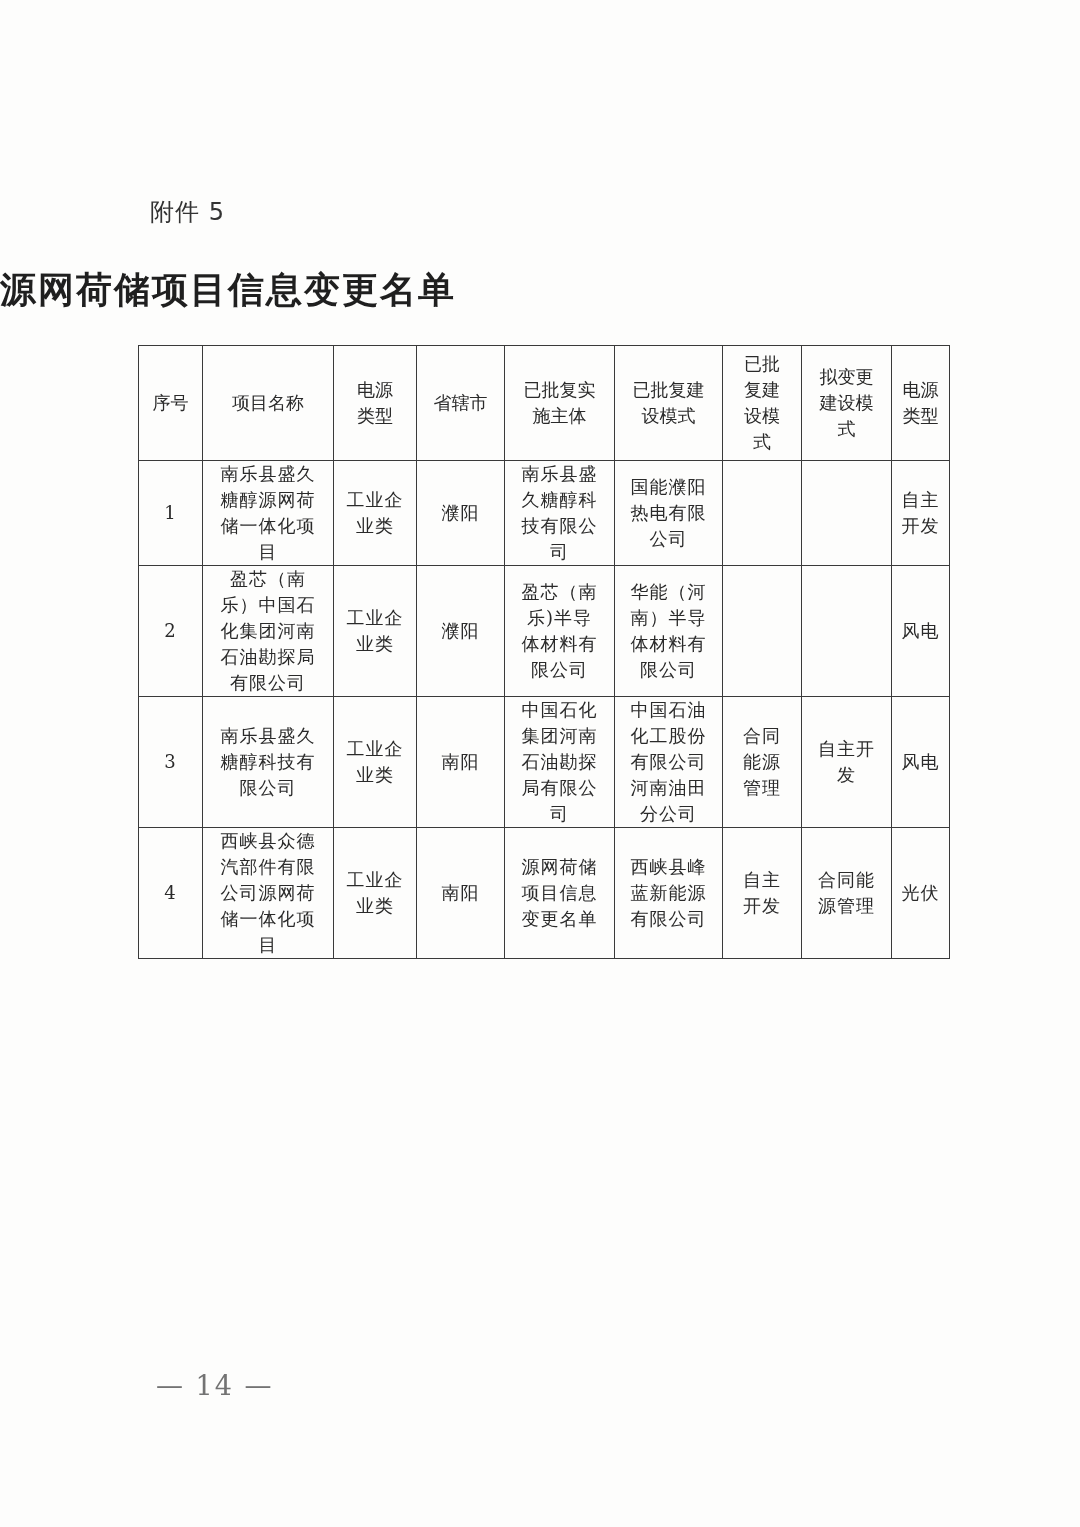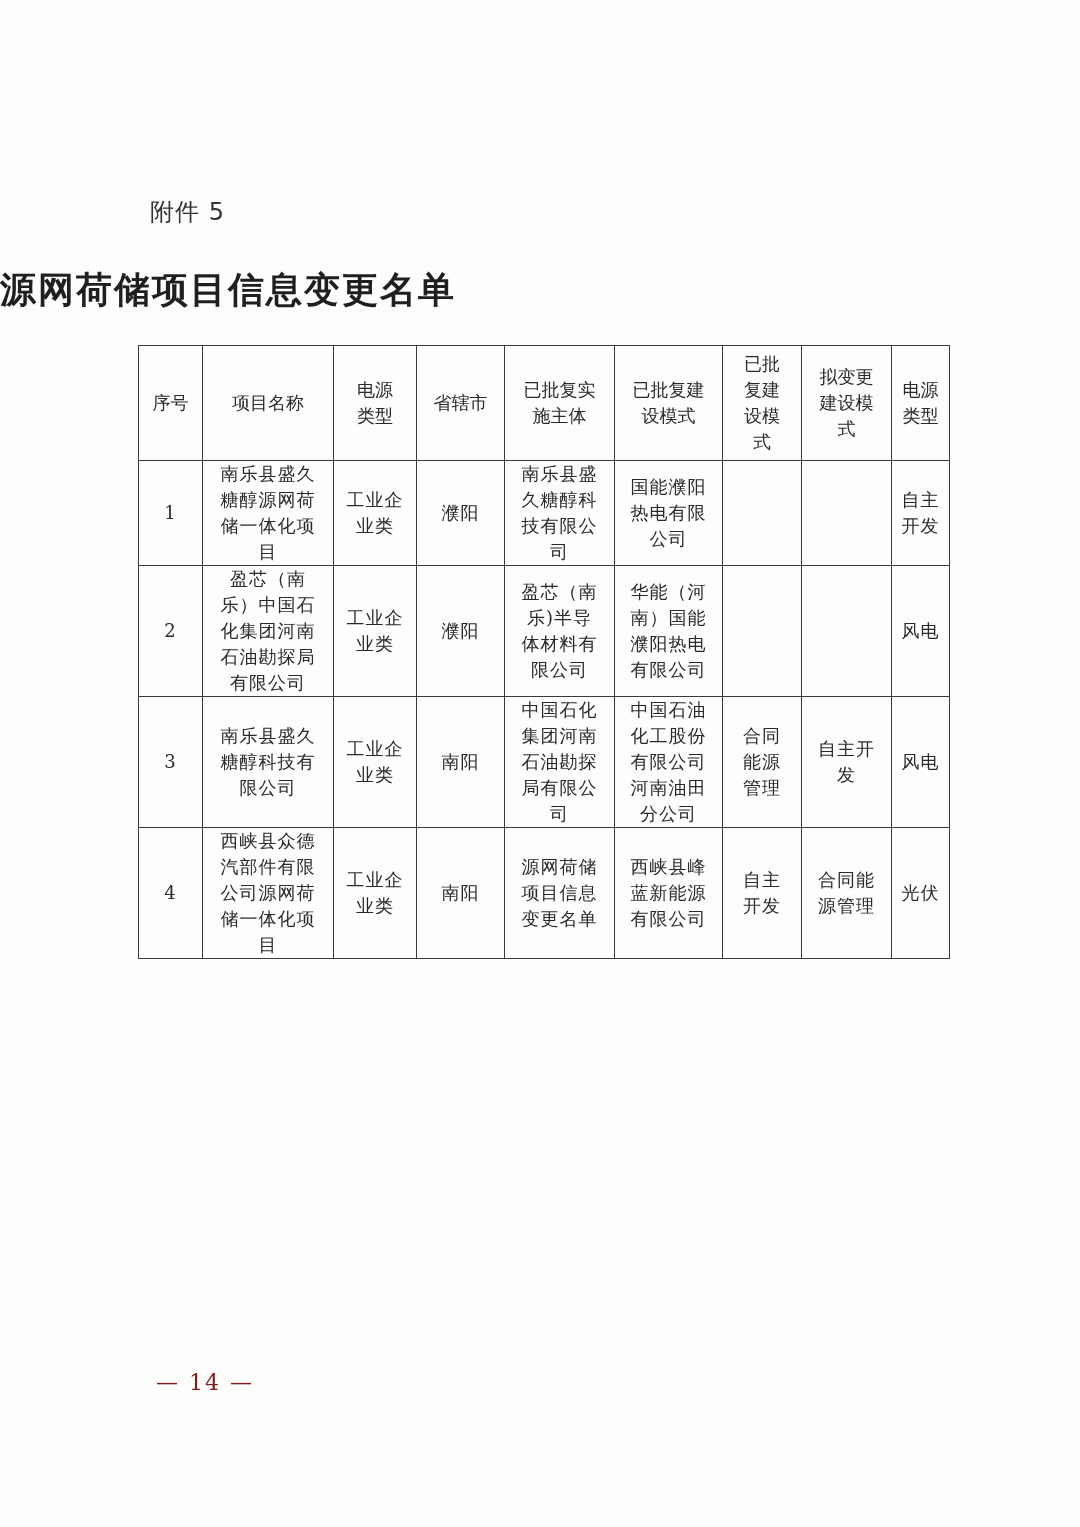--- a/index.html
+++ b/index.html
@@ -73,22 +73,22 @@
     tr.row-4 td { height: 129px; }
     .cell-text {
       display: inline-block;
       max-width: 100%;
     }
     .page-number {
       position: absolute;
       left: 156px;
       top: 1370px;
       font-family: "DejaVu Serif", "Liberation Serif", serif;
-      font-size: 22px;
-      color: #7f1d1d;
+      font-size: 27px;
+      color: #737373;
       letter-spacing: 2px;
     }
   </style>
 </head>
 <body>
 
 <div class="attachment-label">附件 5</div>
 <div class="doc-title">源网荷储项目信息变更名单</div>
 
 <table class="project-table">
@@ -127,21 +127,21 @@
       <td></td>
       <td></td>
       <td><span class="cell-text" style="width:2.2em">自主开发</span></td>
     </tr>
     <tr class="row-2">
       <td>2</td>
       <td><span class="cell-text" style="width:5.6em">盈芯（南乐）中国石化集团河南石油勘探局有限公司</span></td>
       <td><span class="cell-text" style="width:3.4em">工业企业类</span></td>
       <td>濮阳</td>
       <td><span class="cell-text" style="width:4.4em">盈芯（南乐)半导体材料有限公司</span></td>
-      <td><span class="cell-text" style="width:4.4em">华能（河南）国能濮阳热电有限公司</span></td>
+      <td><span class="cell-text" style="width:4.4em">华能（河南）半导体材料有限公司</span></td>
       <td></td>
       <td></td>
       <td><span class="cell-text" style="width:2.2em">风电</span></td>
     </tr>
     <tr class="row-3">
       <td>3</td>
       <td><span class="cell-text" style="width:5.6em">南乐县盛久糖醇科技有限公司</span></td>
       <td><span class="cell-text" style="width:3.4em">工业企业类</span></td>
       <td>南阳</td>
       <td><span class="cell-text" style="width:4.4em">中国石化集团河南石油勘探局有限公司</span></td>

